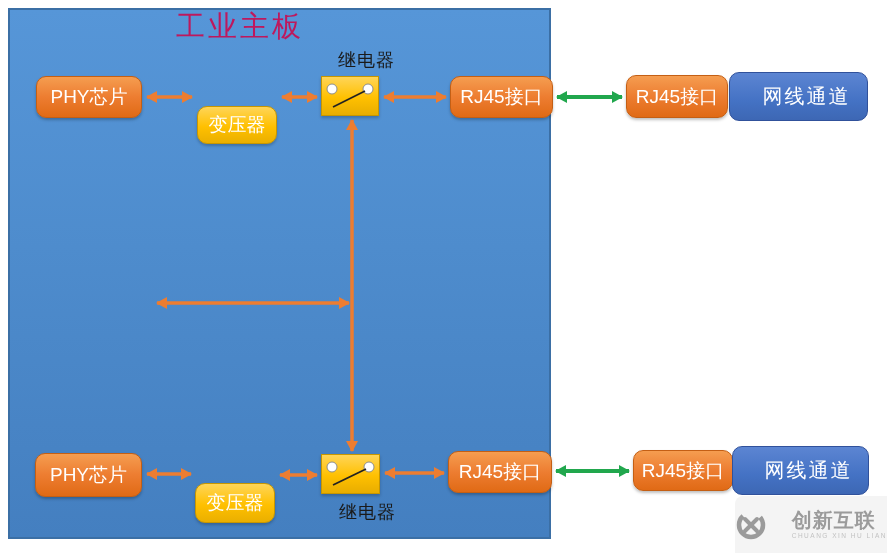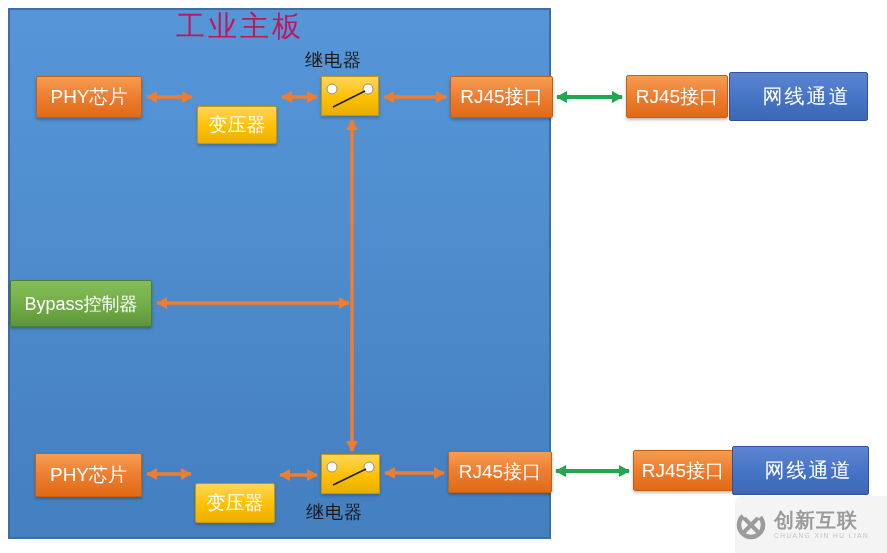--- a/index.html
+++ b/index.html
@@ -12,21 +12,21 @@
     border:2px solid #3b6fa5;
     box-sizing:border-box;
   }
   .panel-title{
     position:absolute;left:120px;top:7px;width:240px;
     text-align:center;color:#be185d;font-size:29px;letter-spacing:3px;
   }
 
   .node{
     position:absolute;display:flex;align-items:center;justify-content:center;
-    color:#ffffff;box-sizing:border-box;border-radius:2px;
+    color:#ffffff;box-sizing:border-box;border-radius:10px;
     text-align:center;white-space:nowrap;
   }
   .orange{
     background:linear-gradient(180deg,#f59d50 0%,#ed7d31 50%,#e06a15 100%);
     border:1px solid #c45f14;
     box-shadow:0 2px 3px rgba(0,0,0,0.25);
     font-size:19px;
   }
   .gold{
     background:linear-gradient(180deg,#ffd558 0%,#ffc000 55%,#eaaf00 100%);
@@ -43,34 +43,34 @@
   }
   .cable{
     background:linear-gradient(180deg,#5c85d2 0%,#4472c4 60%,#3d67b4 100%);
     border:1px solid #30519b;
     font-size:20px;
     letter-spacing:2px;
     padding-left:16px;
   }
   .relay-label{
     position:absolute;color:#1a1a1a;font-size:18px;letter-spacing:1px;
-    width:90px;text-align:left;
+    width:90px;text-align:right;
   }
   .relay-box{
     position:absolute;box-sizing:border-box;
     background:linear-gradient(180deg,#ffd558 0%,#ffc000 55%,#e8ad00 100%);
     border:1px solid #c79600;
     box-shadow:0 2px 3px rgba(0,0,0,0.22);
   }
   .connector-layer{position:absolute;left:0;top:0;width:887px;height:553px;pointer-events:none;}
 
   .watermark{
     position:absolute;right:0;bottom:0;width:152px;height:57px;
     background:#f4f4f4;border-top-left-radius:8px;
-    display:flex;align-items:center;justify-content:flex-start;gap:7px;
+    display:flex;align-items:center;justify-content:space-between;gap:7px;
   }
   .wm-text{display:flex;flex-direction:column;line-height:1;}
   .wm-name{color:#9b9b9b;font-size:20px;font-weight:bold;letter-spacing:1px;}
   .wm-sub{color:#c2c2c2;font-size:6.5px;letter-spacing:1.5px;margin-top:3px;}
 </style>
 </head>
 <body>
 
 <div class="stage">
 
@@ -113,21 +113,20 @@
       <circle cx="10" cy="12" r="5" fill="#ffffff" stroke="#8d8d8d" stroke-width="1"></circle>
       <circle cx="46" cy="12" r="5" fill="#ffffff" stroke="#8d8d8d" stroke-width="1"></circle>
       <line x1="11" y1="30" x2="43" y2="14" stroke="#222222" stroke-width="1.8"></line>
     </svg>
   </div>
 
   <div class="node orange" style="left:450px;top:76px;width:103px;height:42px;">RJ45接口</div>
   <div class="node orange" style="left:626px;top:75px;width:102px;height:43px;">RJ45接口</div>
   <div class="node cable" style="left:729px;top:72px;width:139px;height:49px;">网线通道</div>
 
-  <div class="node green" style="left:10px;top:280px;width:142px;height:47px;">Bypass控制器</div>
 
   <div class="node orange" style="left:35px;top:453px;width:107px;height:44px;">PHY芯片</div>
   <div class="node gold" style="left:195px;top:455px;width:80px;height:40px;">变压器</div>
 
   <div class="relay-box" style="left:321px;top:454px;width:59px;height:40px;">
     <svg width="57" height="38" viewBox="0 0 57 38">
       <circle cx="10" cy="12" r="5" fill="#ffffff" stroke="#8d8d8d" stroke-width="1"></circle>
       <circle cx="47" cy="12" r="5" fill="#ffffff" stroke="#8d8d8d" stroke-width="1"></circle>
       <line x1="11" y1="30" x2="44" y2="14" stroke="#222222" stroke-width="1.8"></line>
     </svg>

